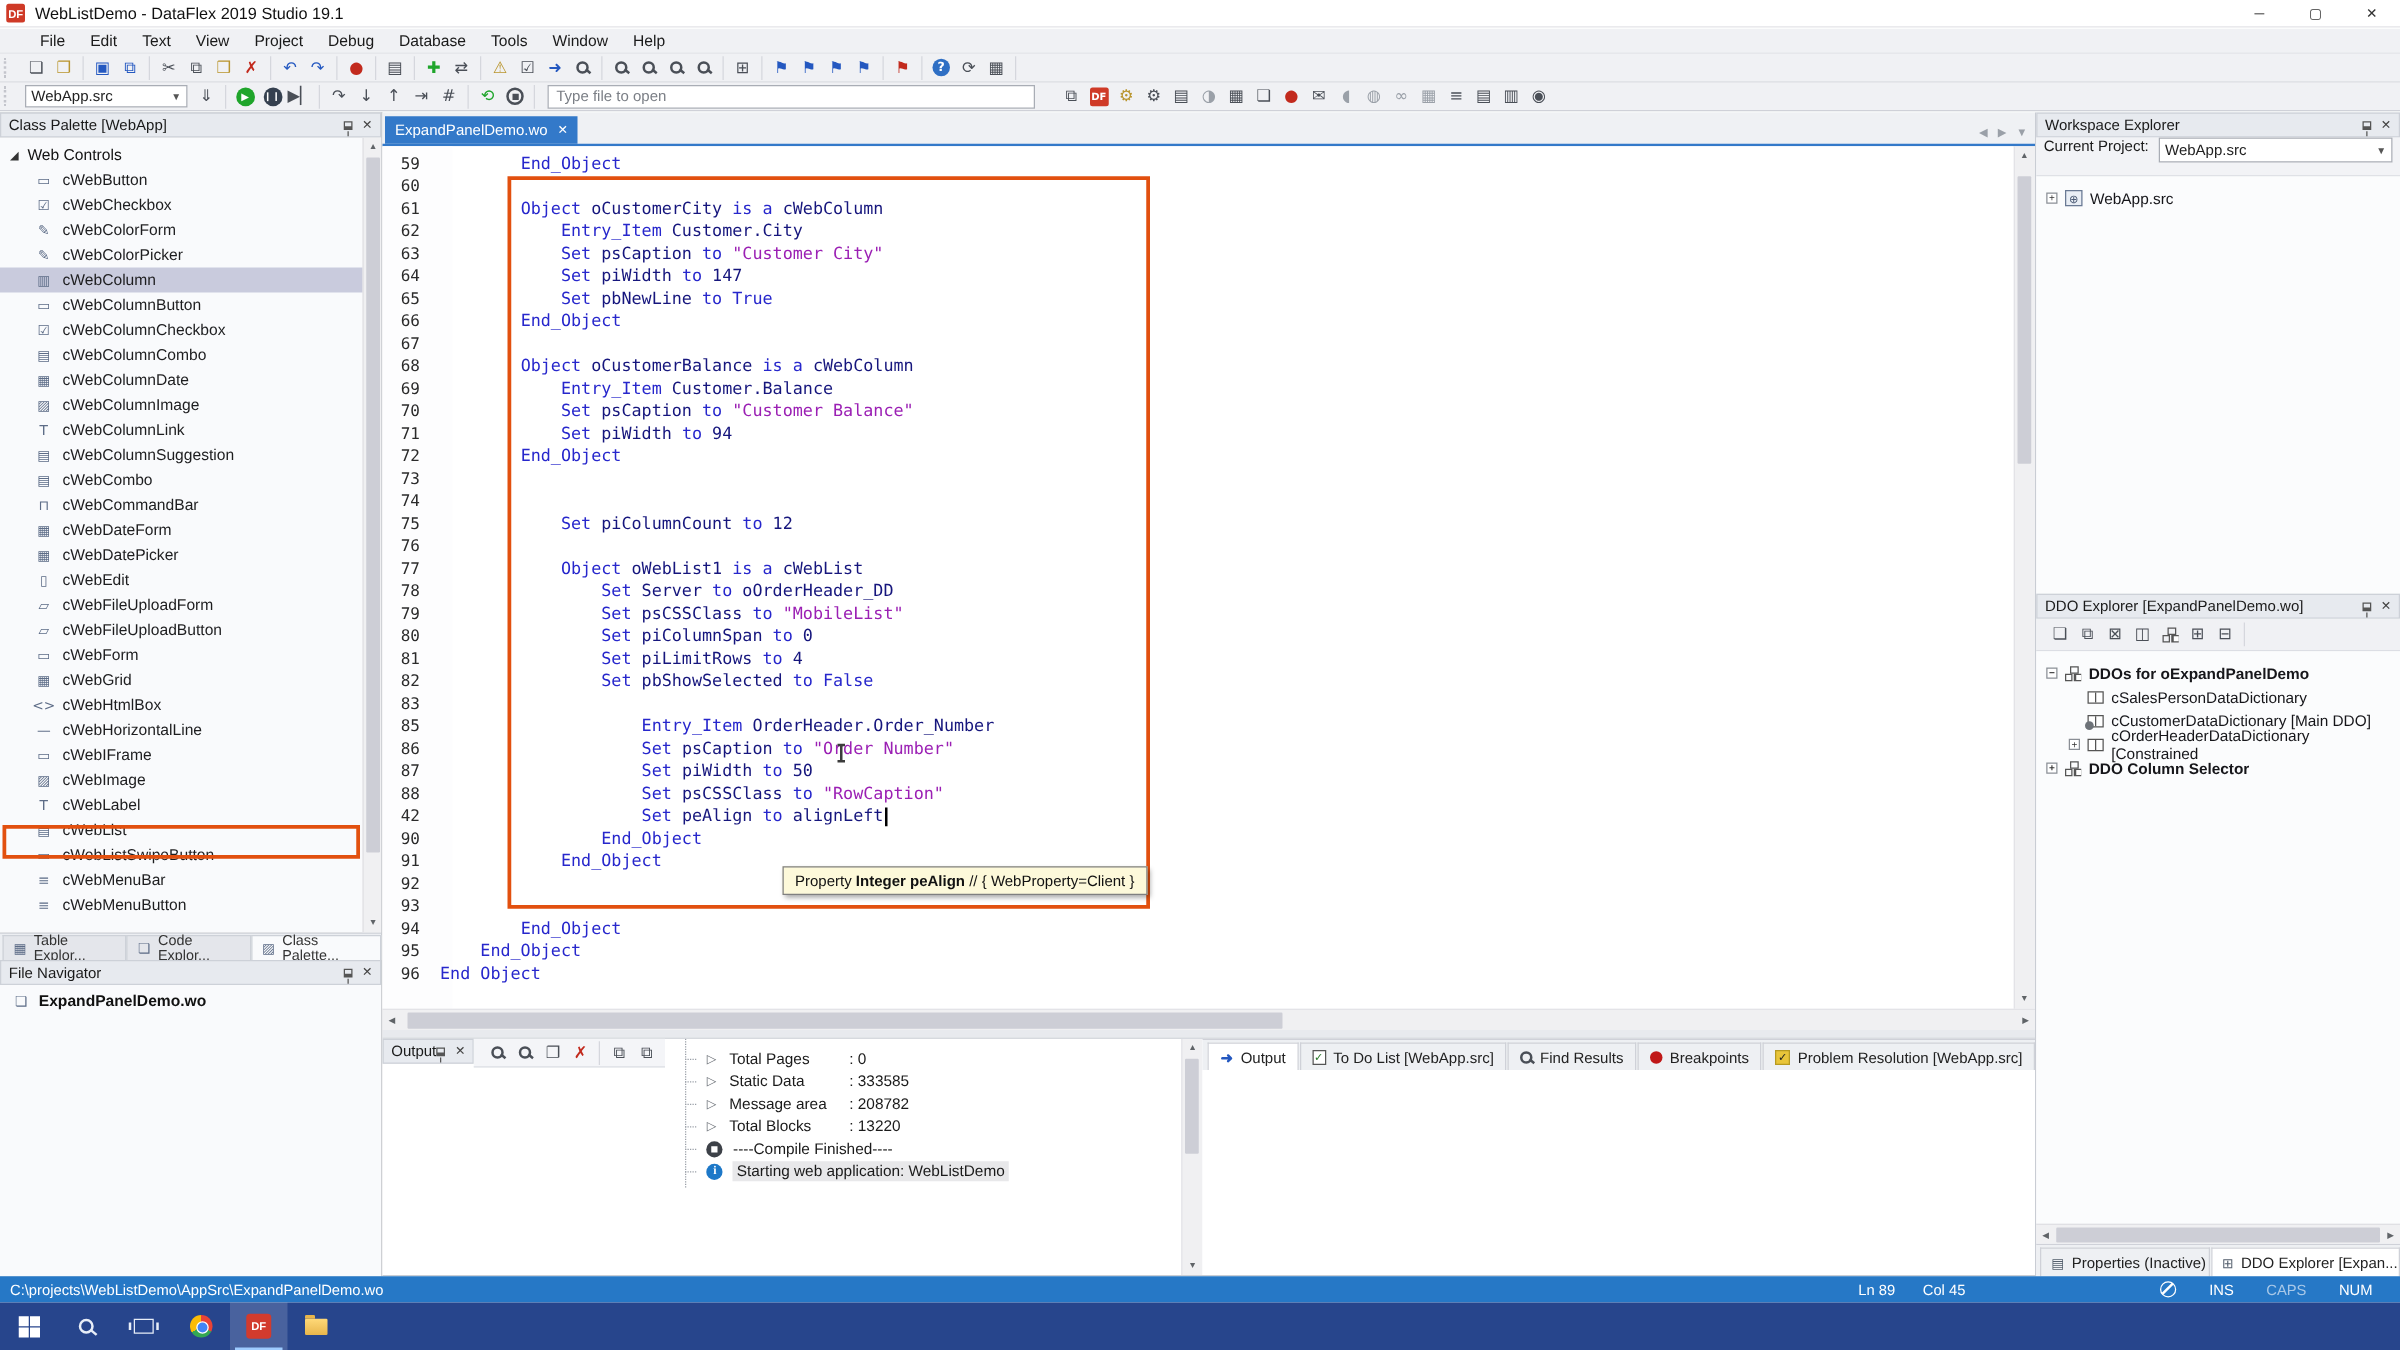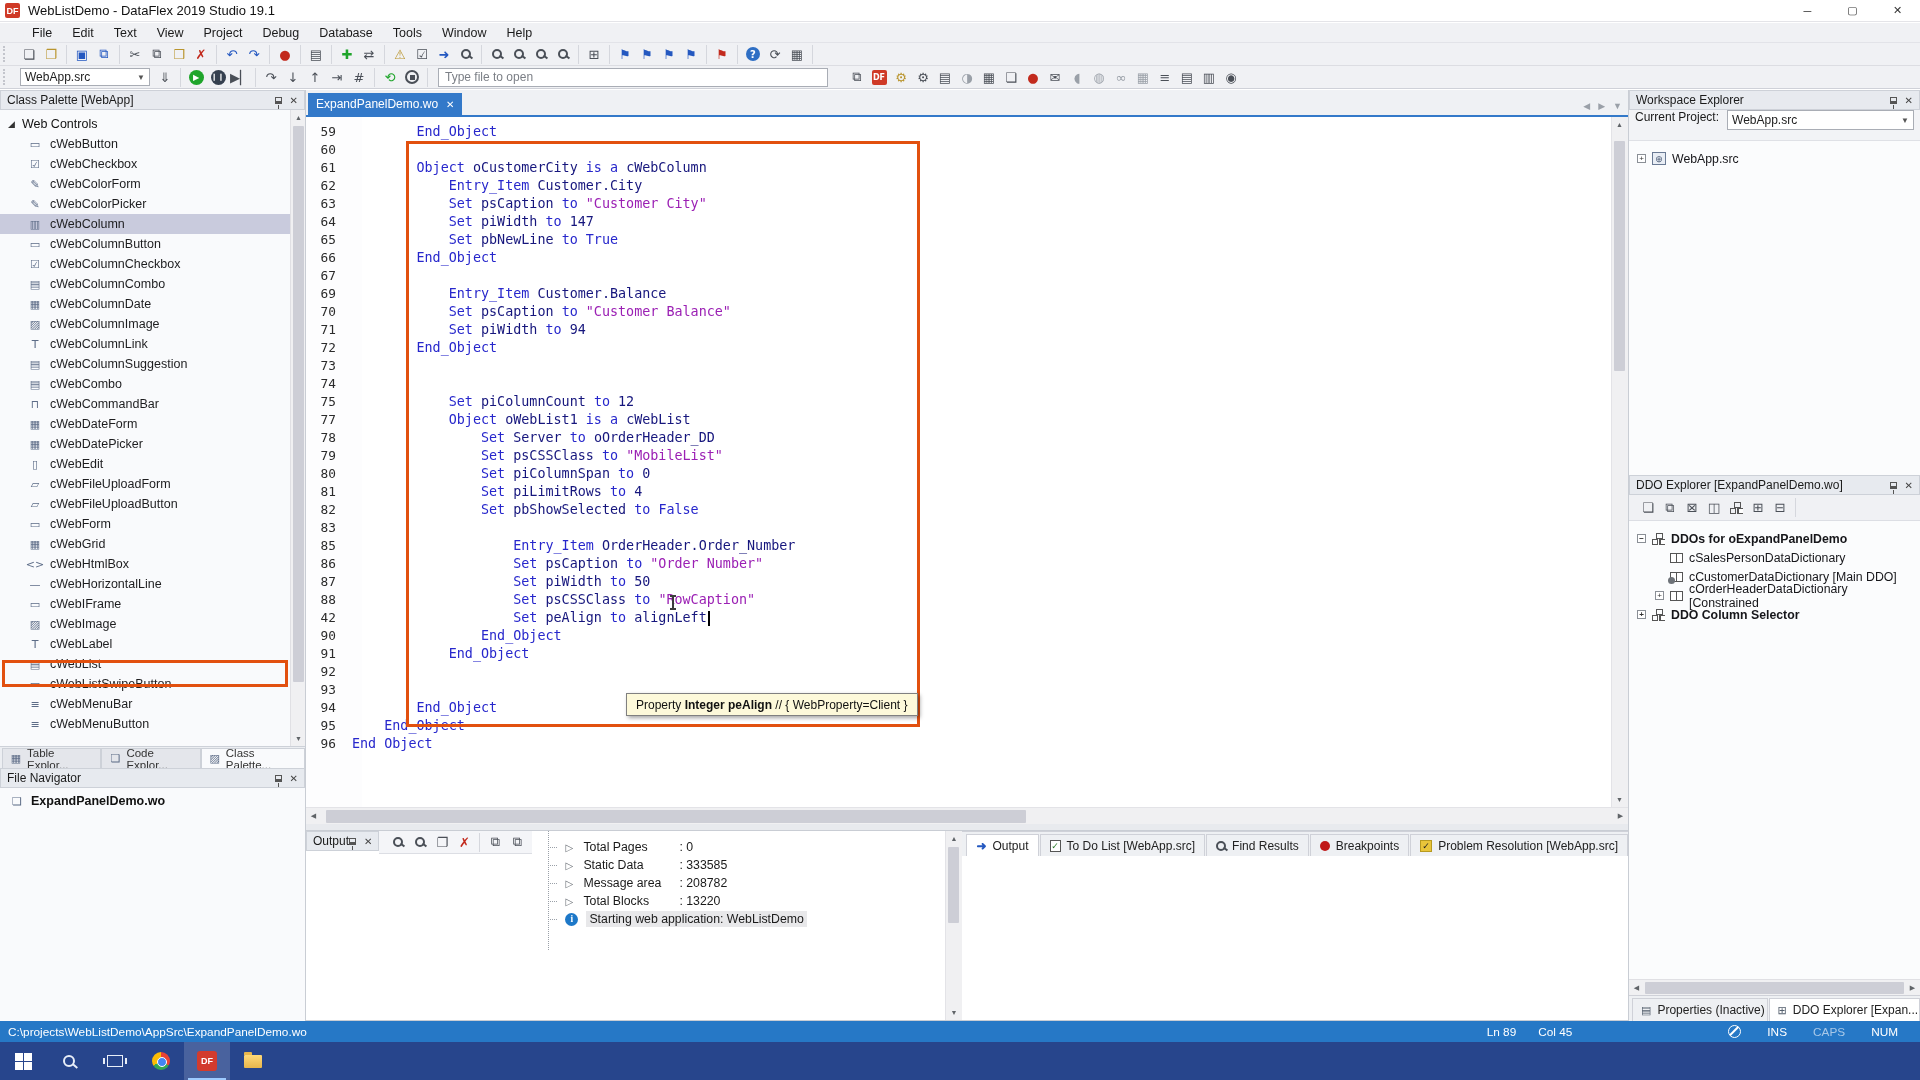--- a/index.html
+++ b/index.html
@@ -508,27 +508,29 @@
         <div id="code-pane">
             <div class="code-line"><span class="ln">59</span><span>        <span class="k">End_Object</span></span></div>
             <div class="code-line"><span class="ln">60</span><span></span></div>
             <div class="code-line"><span class="ln">61</span><span>        <span class="k">Object </span><span class="i">oCustomerCity </span><span class="k">is a </span><span class="i">cWebColumn</span></span></div>
             <div class="code-line"><span class="ln">62</span><span>            <span class="k">Entry_Item </span><span class="i">Customer.City</span></span></div>
             <div class="code-line"><span class="ln">63</span><span>            <span class="k">Set </span><span class="i">psCaption </span><span class="k">to </span><span class="s">"Customer City"</span></span></div>
             <div class="code-line"><span class="ln">64</span><span>            <span class="k">Set </span><span class="i">piWidth </span><span class="k">to </span><span class="n">147</span></span></div>
             <div class="code-line"><span class="ln">65</span><span>            <span class="k">Set </span><span class="i">pbNewLine </span><span class="k">to </span><span class="k">True</span></span></div>
             <div class="code-line"><span class="ln">66</span><span>        <span class="k">End_Object</span></span></div>
             <div class="code-line"><span class="ln">67</span><span></span></div>
+            <div class="code-line"><span class="ln">68</span><span>        <span class="k">Object </span><span class="i">oCustomerBalance </span><span class="k">is a </span><span class="i">cWebColumn</span></span></div>
             <div class="code-line"><span class="ln">69</span><span>            <span class="k">Entry_Item </span><span class="i">Customer.Balance</span></span></div>
             <div class="code-line"><span class="ln">70</span><span>            <span class="k">Set </span><span class="i">psCaption </span><span class="k">to </span><span class="s">"Customer Balance"</span></span></div>
             <div class="code-line"><span class="ln">71</span><span>            <span class="k">Set </span><span class="i">piWidth </span><span class="k">to </span><span class="n">94</span></span></div>
             <div class="code-line"><span class="ln">72</span><span>        <span class="k">End_Object</span></span></div>
             <div class="code-line"><span class="ln">73</span><span></span></div>
             <div class="code-line"><span class="ln">74</span></div>
             <div class="code-line"><span class="ln">75</span><span>            <span class="k">Set </span><span class="i">piColumnCount </span><span class="k">to </span><span class="n">12</span></span></div>
+            <div class="code-line"><span class="ln">76</span><span></span></div>
             <div class="code-line"><span class="ln">77</span><span>            <span class="k">Object </span><span class="i">oWebList1 </span><span class="k">is a </span><span class="i">cWebList</span></span></div>
             <div class="code-line"><span class="ln">78</span><span>                <span class="k">Set </span><span class="i">Server </span><span class="k">to </span><span class="i">oOrderHeader_DD</span></span></div>
             <div class="code-line"><span class="ln">79</span><span>                <span class="k">Set </span><span class="i">psCSSClass </span><span class="k">to </span><span class="s">"MobileList"</span></span></div>
             <div class="code-line"><span class="ln">80</span><span>                <span class="k">Set </span><span class="i">piColumnSpan </span><span class="k">to </span><span class="n">0</span></span></div>
             <div class="code-line"><span class="ln">81</span><span>                <span class="k">Set </span><span class="i">piLimitRows </span><span class="k">to </span><span class="n">4</span></span></div>
             <div class="code-line"><span class="ln">82</span><span>                <span class="k">Set </span><span class="i">pbShowSelected </span><span class="k">to </span><span class="k">False</span></span></div>
             <div class="code-line"><span class="ln">83</span><span></span></div>
             <div class="code-line"><span class="ln">85</span><span>                    <span class="k">Entry_Item </span><span class="i">OrderHeader.Order_Number</span></span></div>
             <div class="code-line"><span class="ln">86</span><span>                    <span class="k">Set </span><span class="i">psCaption </span><span class="k">to </span><span class="s">"Order Number"</span></span></div>
             <div class="code-line"><span class="ln">87</span><span>                    <span class="k">Set </span><span class="i">piWidth </span><span class="k">to </span><span class="n">50</span></span></div>
@@ -596,20 +598,27 @@
           <div class="out-row">
             <span class="stub"></span>
             <span class="out-tw">▷</span>
             <span class="txt"><span class="out-label">Message area</span><span>: 208782</span></span>
           </div>
           <div class="out-row">
             <span class="stub"></span>
             <span class="out-tw">▷</span>
             <span class="txt"><span class="out-label">Total Blocks</span><span>: 13220</span></span>
           </div>
+          <div class="out-row">
+            <span class="stub"></span>
+            <span class="stop-ic">
+              <i></i>
+            </span>
+            <span class="txt">----Compile Finished----</span>
+          </div>
           <div class="out-row hl">
             <span class="stub"></span>
             <span class="info-ic">i</span>
             <span class="txt">Starting web application: WebListDemo</span>
           </div>
           <div id="output-vscroll">
           <div class="sb-arrow" style="position:absolute;top:0;">▲</div>
           <div class="sb-thumb-v" style="top:16px;height:76px;"></div>
           <div class="sb-arrow" style="position:absolute;bottom:0;">▼</div>
         </div>

